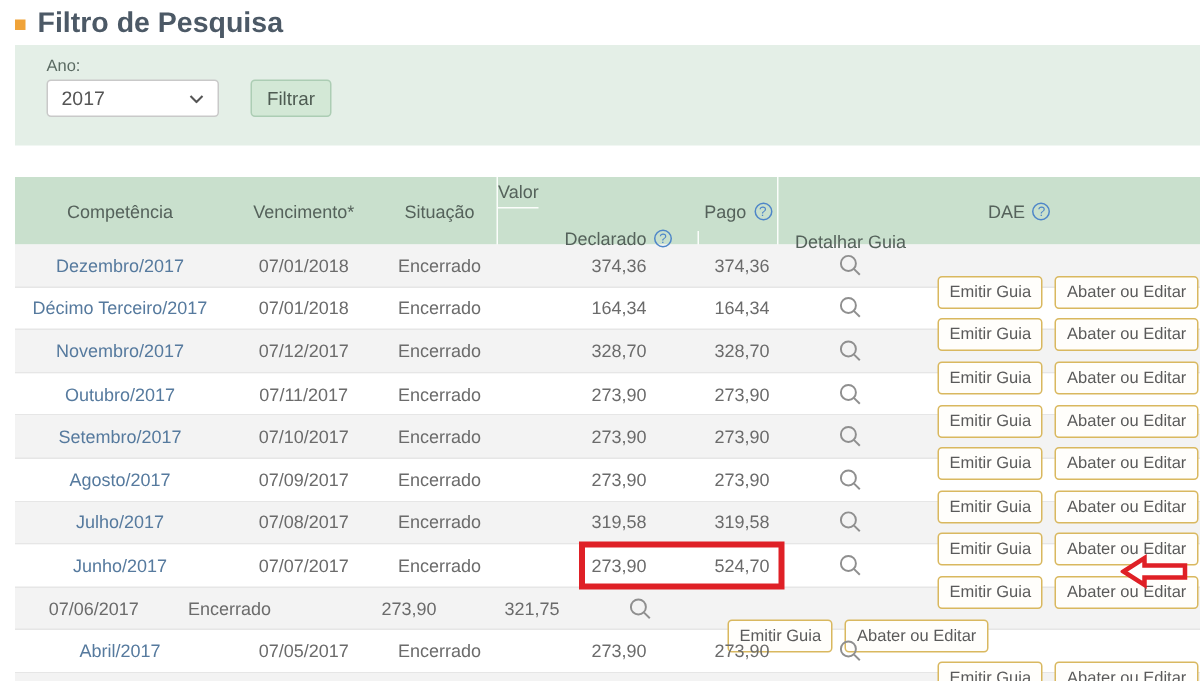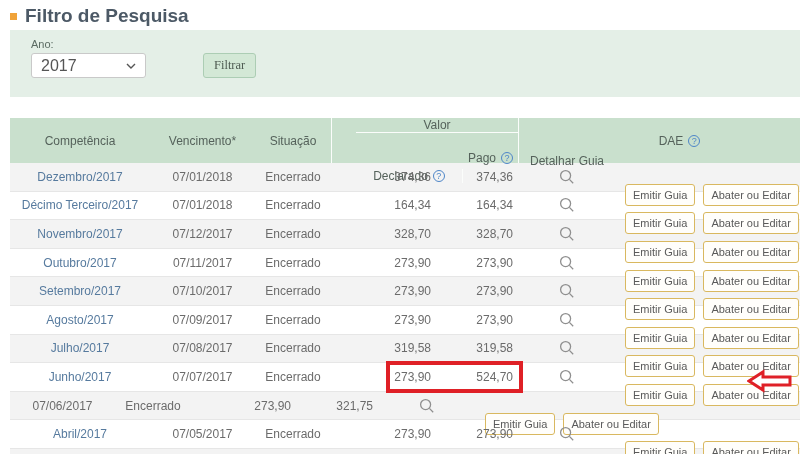--- a/index.html
+++ b/index.html
@@ -23,34 +23,34 @@
   .title-row{position:absolute;left:10px;top:5px;display:flex;align-items:center;gap:8px;}
   .bullet{width:7px;height:7px;background:var(--bullet-orange);}
   .page-title{font-size:19px;font-weight:bold;color:#4c5966;}
   
   .filter-panel{position:absolute;left:10px;right:0;top:30px;height:67px;background:var(--panel-green);}
   .ano-label{position:absolute;left:21px;top:8px;font-size:11px;color:#5b6b63;}
   .year-select{
     position:absolute;left:21px;top:23px;width:115px;height:25px;
     background:#fff;border:1px solid #c9c9c9;border-radius:3px;
     display:flex;align-items:center;justify-content:space-between;
-    padding:0 9px;font-size:16px;color:#555;cursor:pointer;
+    padding:0 9px;font-size:13px;color:#555;cursor:pointer;
   }
   .chevron svg{display:block;}
   .filtrar-btn{
     position:absolute;left:157px;top:23px;height:25px;padding:0 10px;
     background:var(--filter-button-bg);border:1px solid var(--filter-button-border);
-    border-radius:3px;font-size:12.5px;color:#4e5b52;font-family:Liberation Serif, serif;cursor:pointer;margin-left:36px;
+    border-radius:3px;font-size:12.5px;color:#4e5b52;font-family:Liberation Sans, sans-serif;cursor:pointer;
   }
   
   .table{position:absolute;left:10px;right:0;top:118px;}
   .thead{display:flex;height:45px;background:var(--header-green);font-size:12px;color:#55625b;}
   .th{display:flex;align-items:center;justify-content:center;gap:5px;}
   .w1{width:140px;}.w2{width:105px;}.w3{width:76px;}
-  .valor-group{width:188px;display:flex;flex-direction:column;border-left:1px solid #fbfdfb;border-right:1px solid #fbfdfb;padding-left:24px;}
+  .valor-group{width:188px;display:flex;flex-direction:row;border-left:1px solid #fbfdfb;border-right:1px solid #fbfdfb;}
   .valor-top{height:21px;border-bottom:1px solid #fbfdfb;display:flex;align-items:center;justify-content:center;}
   .valor-bottom{flex:1;display:flex;}
   .th-declarado{width:107px;border-right:1px solid #fbfdfb;margin-top:36px;}
   .th-pago{flex:1;}
   .w6{width:96px;margin-top:40px;}
   .th-dae{flex:1;padding-right:56px;}
   .help-icon{
     width:12px;height:12px;border:1px solid var(--help-blue);border-radius:50%;
     color:var(--help-blue);font-size:9px;line-height:10px;
     display:inline-flex;align-items:center;justify-content:center;cursor:pointer;flex:none;

